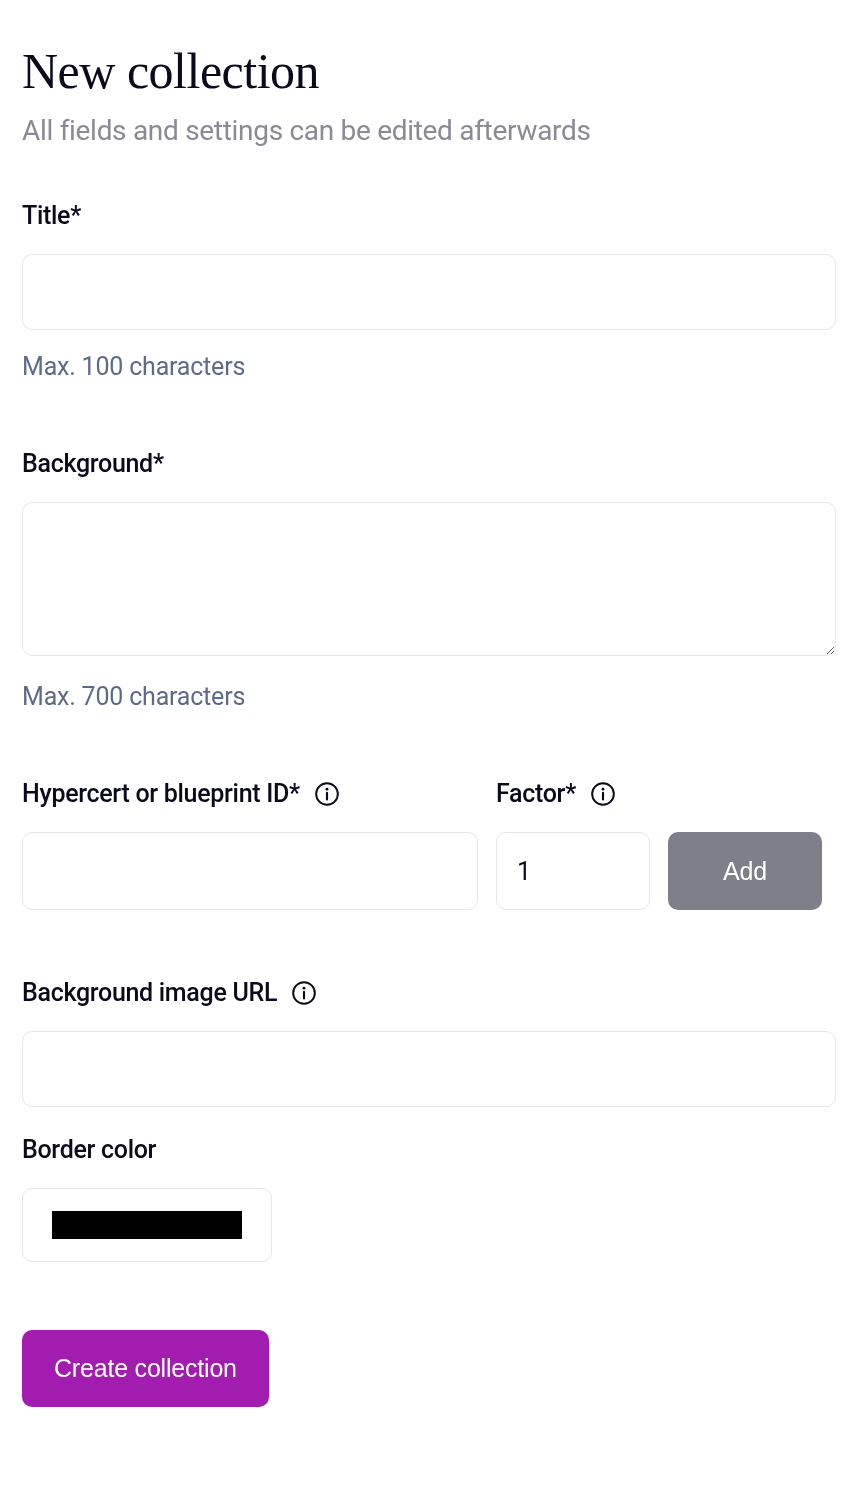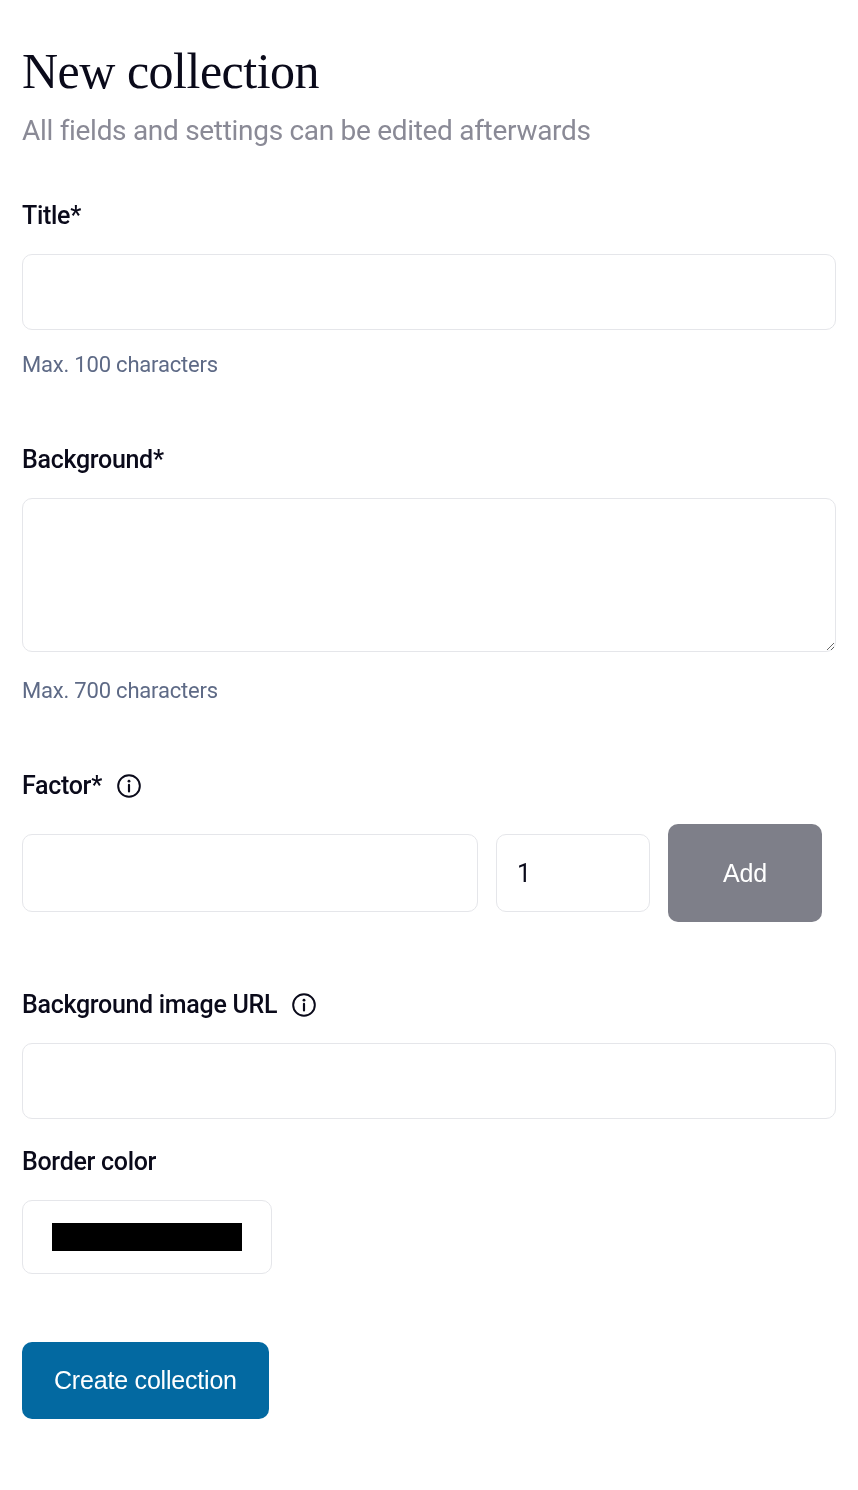--- a/index.html
+++ b/index.html
@@ -79,37 +79,37 @@
       font-family: inherit;
     }
     .text-input {
       height: 76px;
     }
     .textarea-input {
       height: 154px;
       resize: both;
     }
     .helper-text {
-      font-size: 22px;
+      font-size: 25px;
       color: #5e6a86;
       margin-top: 22px;
       letter-spacing: -0.2px;
     }
     .hypercert-input {
       width: 456px;
       height: 78px;
     }
     .factor-input {
       width: 154px;
       height: 78px;
       font-size: 25px;
     }
     .add-button {
       width: 154px;
-      height: 98px;
+      height: 78px;
       background: #7e7f89;
       color: #ffffff;
       border: none;
       border-radius: 10px;
       font-size: 25px;
       font-weight: 400;
       cursor: pointer;
       display: flex;
       align-items: center;
       justify-content: center;
@@ -142,21 +142,21 @@
       padding: 6px;
     }
     .color-swatch {
       width: 190px;
       height: 28px;
       border: none;
       padding: 0;
       cursor: pointer;
     }
     .submit-button {
-      background: #0369a1;
+      background: #a21caf;
       color: #ffffff;
       border: none;
       border-radius: 10px;
       font-size: 25px;
       font-weight: 400;
       padding: 24px 32px;
       cursor: pointer;
       letter-spacing: -0.2px;
     }
   </style>
@@ -178,20 +178,32 @@
 
 <div class="form-group">
   <div class="label">Background*</div>
   <textarea class="textarea-input" style=""></textarea>
   <div class="helper-text">Max. 700 characters</div>
 </div>
 
 
 <div class="form-group">
   <div class="label-row">
+    <div class="label-hypercert-wrap">
+      <div class="label">
+        <span>Hypercert or blueprint ID*</span>
+        <span class="info-icon">
+          <svg viewBox="0 0 24 24">
+            <circle cx="12" cy="12" r="10"></circle>
+            <circle class="dot" cx="12" cy="7.5" r="1.3"></circle>
+            <line x1="12" y1="11" x2="12" y2="17"></line>
+          </svg>
+        </span>
+      </div>
+    </div>
     <div>
       <div class="label">
         <span>Factor*</span>
         <span class="info-icon">
           <svg viewBox="0 0 24 24">
             <circle cx="12" cy="12" r="10"></circle>
             <circle class="dot" cx="12" cy="7.5" r="1.3"></circle>
             <line x1="12" y1="11" x2="12" y2="17"></line>
           </svg>
         </span>

